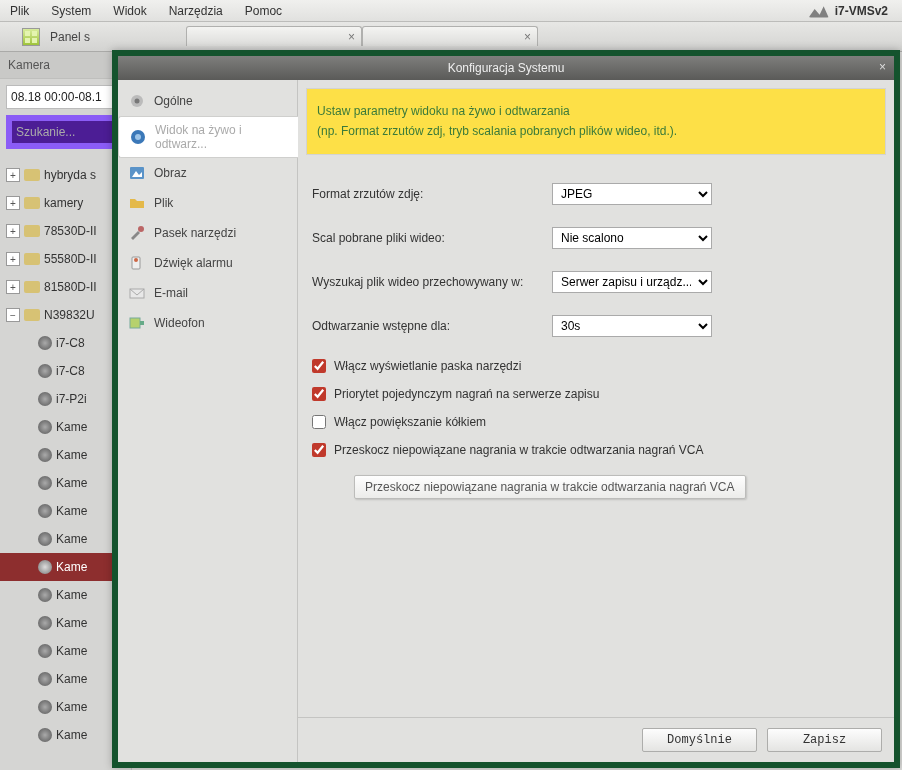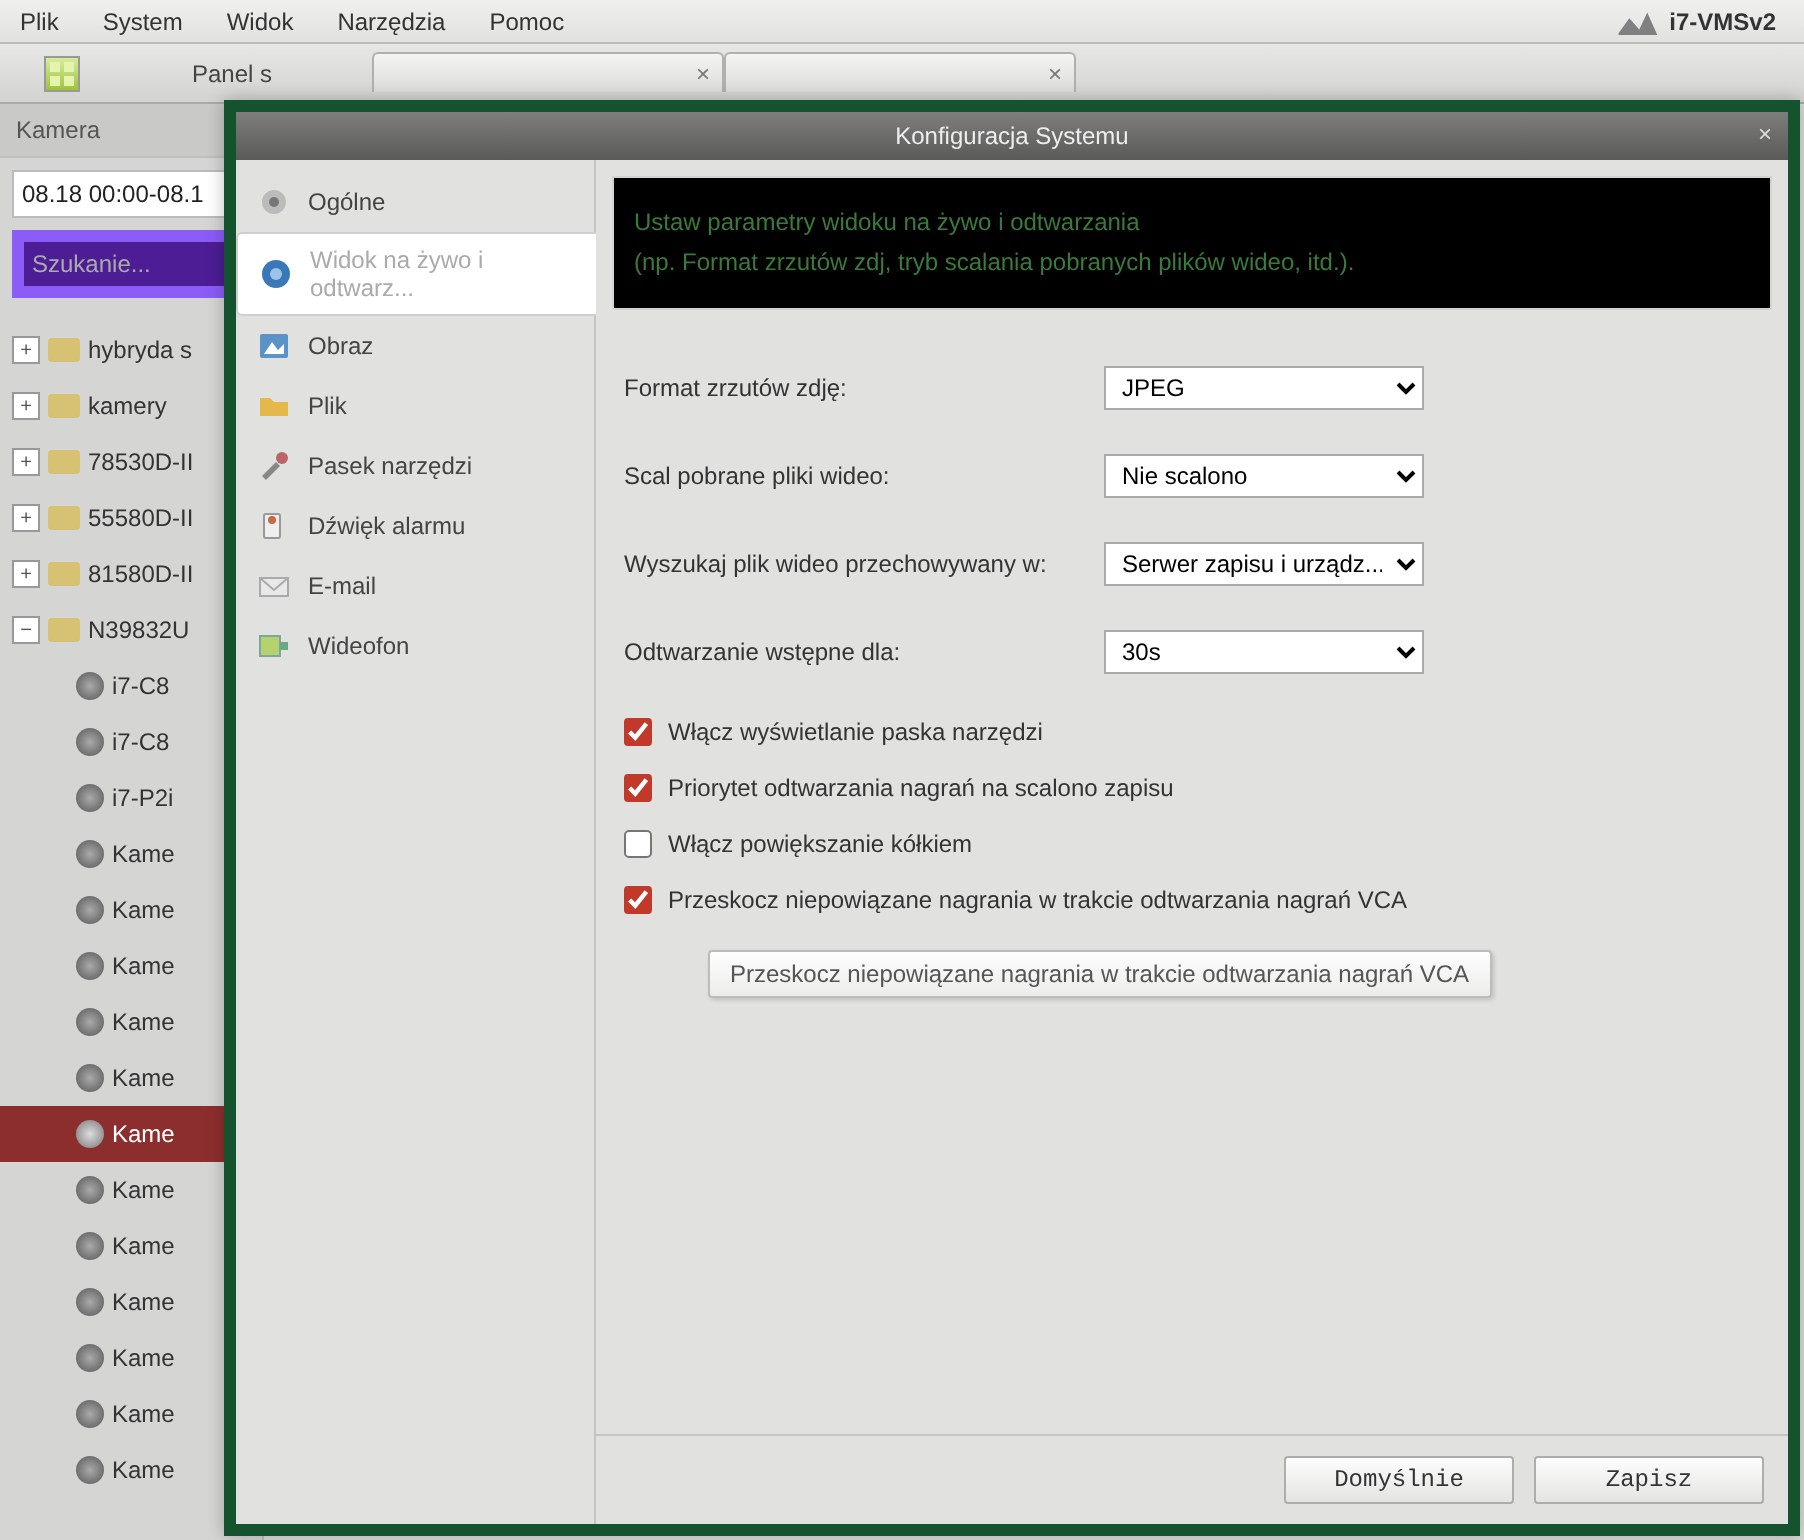--- a/index.html
+++ b/index.html
@@ -4,21 +4,21 @@
 <style>
   * { box-sizing: border-box; margin: 0; padding: 0; font-family: Arial, sans-serif; font-size: 12px; }
   html, body { width: 902px; height: 770px; overflow: hidden; background: #dadad8; }
   .menubar { height: 22px; background: linear-gradient(#f0f0ee,#e1e1df); border-bottom: 1px solid #bcbcba; display: flex; align-items: center; padding-left: 10px; gap: 22px; }
   .menubar span { color: #333; cursor: default; }
   .brand { margin-left:auto; margin-right:14px; display:flex; align-items:center; gap:6px; font-weight:bold; color:#222;}
   .brand-icon{width:20px;height:14px;background:#808080;clip-path:polygon(0 100%,30% 40%,55% 80%,75% 20%,100% 100%);border-radius:2px;}
   .toolbar { height: 30px; background: linear-gradient(#e7e7e5,#d3d3d1); border-bottom: 1px solid #aaaaa8; display:flex; align-items:center; padding-left:22px;}
   .tool-ic { width:18px;height:18px;border:1px solid #999;background:linear-gradient(#d8ec9c,#9ec33a);display:grid;grid-template-columns:1fr 1fr;grid-template-rows:1fr 1fr;gap:2px;padding:2px;margin-right:10px;}
   .tool-ic i{background:#e4f4b0;}
-  .panel-lab{color:#444;margin-left:46px;}
+  .panel-lab{color:#444;}
   .tabstrip{position:absolute;left:186px;top:26px;height:24px;display:flex;gap:0;}
   .tab{width:176px;height:20px;border:1px solid #b0b0ae;border-bottom:none;border-radius:3px 3px 0 0;background:linear-gradient(#f4f4f2,#dcdcdA);display:flex;align-items:center;padding:0 6px;color:#888;}
   .tab .x{margin-left:auto;color:#777;cursor:pointer;}
   .sidebar{position:absolute;left:0;top:52px;width:132px;bottom:0;background:#d5d5d3;border-right:1px solid #bfbfbd;}
   .side-head{background:#c9c9c7;padding:6px 8px;color:#555;border-bottom:1px solid #bfbfbd;}
   .side-date{margin:6px;background:#fff;border:1px solid #bbb;padding:4px 4px;color:#222;white-space:nowrap;overflow:hidden;position:relative;}
   .side-date::after{content:"▾";position:absolute;right:4px;color:#666;}
   .side-search{margin:6px;background:#4c1d95;border:6px solid #8b5cf6;padding:4px;color:#aaa;}
   .tree{padding:6px 0;}
   .tree-row{display:flex;align-items:center;height:28px;gap:4px;color:#333;padding-left:6px;white-space:nowrap;overflow:hidden;}
@@ -32,21 +32,21 @@
   .dialog{position:absolute;left:112px;top:50px;right:2px;bottom:2px;background:#e1e1df;border:6px solid #14532d;box-shadow:0 0 8px rgba(0,0,0,.25);display:flex;flex-direction:column;}
   .dlg-title{background:linear-gradient(#7e7e7c,#5a5a58);color:#eee;text-align:center;padding:5px 0;position:relative;font-weight:normal;}
   .dlg-title .close{position:absolute;right:8px;top:4px;color:#ddd;cursor:pointer;}
   .dlg-body{display:flex;flex:1;overflow:hidden;justify-content:space-between;}
   .dlg-nav{width:180px;background:#e1e1df;border-right:1px solid #c4c4c2;padding-top:6px;}
   .nav-item{display:flex;align-items:center;gap:8px;padding:6px 10px;color:#444;cursor:pointer;}
   .nav-item.sel{background:#fff;border:1px solid #cfcfcd;border-right:none;margin-right:-1px;border-radius:3px 0 0 3px;}
   .nav-item.disabled{color:#aaa;}
   .ni{width:18px;height:18px;display:flex;align-items:center;justify-content:center;}
   .dlg-main{flex:1;display:flex;flex-direction:column;background:#e1e1df;}
-  .notice{margin:8px 8px 0 8px;background:#000000;border:1px solid #d3d3d1;padding:12px 10px;color:#3a7a3a;line-height:1.7;}
+  .notice{margin:8px 8px 0 8px;background:#fde047;border:1px solid #d3d3d1;padding:12px 10px;color:#3a7a3a;line-height:1.7;}
   .form{padding:18px 8px 0 14px;}
   .frow{display:flex;align-items:center;margin:10px 0 22px 0;}
   .frow .lab{width:240px;color:#333;}
   .frow select{width:160px;height:22px;border:1px solid #aaa;background:#fff;padding:0 4px;}
   .chk{display:flex;align-items:center;gap:8px;margin:14px 0;color:#333;}
   .chk input{accent-color:#c0392b;width:14px;height:14px;}
   .tooltip{margin:4px 0 0 42px;display:inline-block;background:linear-gradient(#fefefe,#ececea);border:1px solid #bcbcba;padding:4px 10px;color:#555;border-radius:2px;box-shadow:1px 1px 2px rgba(0,0,0,.15);}
   .dlg-foot{border-top:1px solid #c4c4c2;padding:10px 12px;display:flex;justify-content:flex-end;gap:10px;}
   .btn{width:115px;height:24px;background:linear-gradient(#fdfdfd,#e4e4e2);border:1px solid #adadab;border-radius:2px;color:#333;cursor:pointer;font-family:Liberation Mono, monospace;}
   svg{display:block;}
@@ -288,21 +288,21 @@
           <span class="lab">Odtwarzanie wstępne dla:</span>
           <select><option>30s</option></select>
         </div>
 
         <label class="chk">
             <input type="checkbox" checked="" style="">
             <span>Włącz wyświetlanie paska narzędzi</span>
           </label>
         <label class="chk">
             <input type="checkbox" checked="" style="">
-            <span>Priorytet odtwarzania nagrań na scalono zapisu</span>
+            <span>Priorytet pojedynczym nagrań na serwerze zapisu</span>
           </label>
         <label class="chk">
             <input type="checkbox" style="">
             <span>Włącz powiększanie kółkiem</span>
           </label>
         <label class="chk">
             <input type="checkbox" checked="" style="">
             <span>Przeskocz niepowiązane nagrania w trakcie odtwarzania nagrań VCA</span>
           </label>
         <div class="tooltip">Przeskocz niepowiązane nagrania w trakcie odtwarzania nagrań VCA</div>

